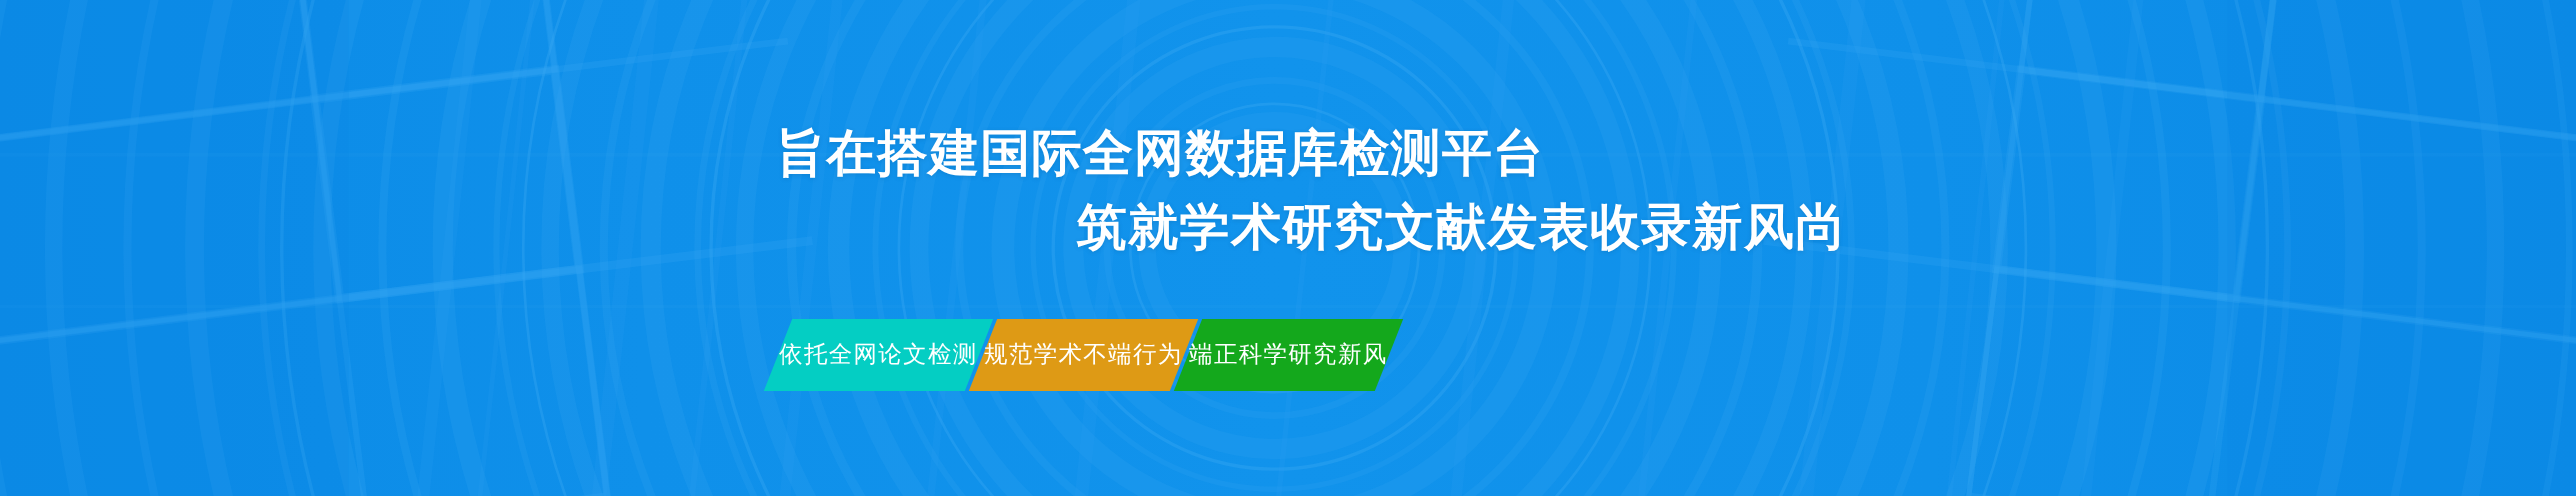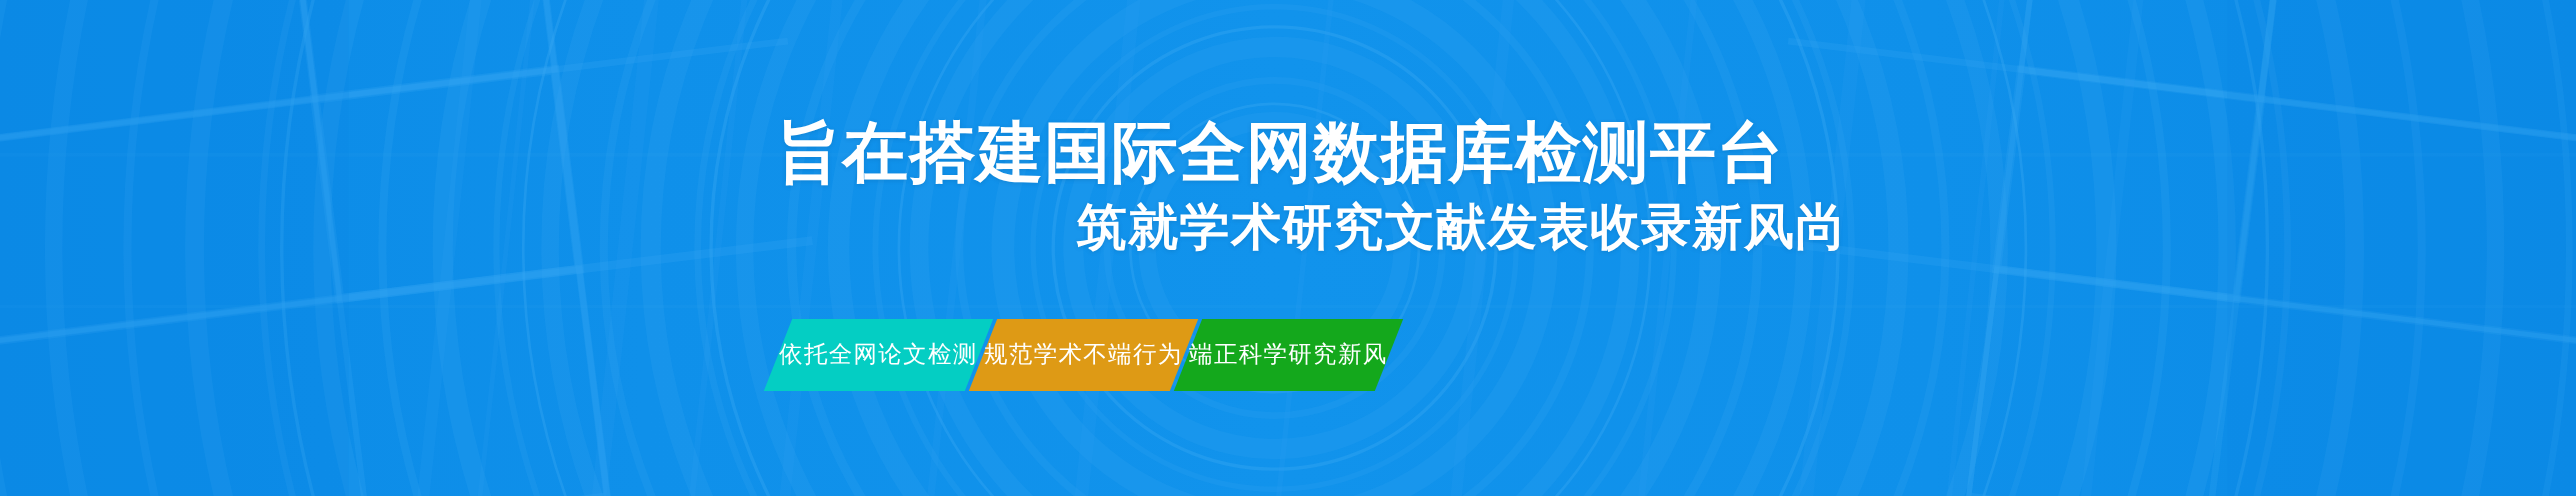--- a/index.html
+++ b/index.html
@@ -36,21 +36,21 @@
     position: absolute;
     color: #ffffff;
     font-weight: 700;
     white-space: nowrap;
     letter-spacing: 1.3px;
     text-shadow: 0 1.3px 4px rgba(6,70,120,0.20);
   }
   #head-line-1 {
     left: 775px;
     top: 125px;
-    font-size: 66px;
+    font-size: 50px;
     line-height: 56px;
   }
   #head-line-2 {
     left: 1077px;
     top: 199px;
     font-size: 50px;
     line-height: 56px;
     text-align: center;
   }
   #tag-strip {

